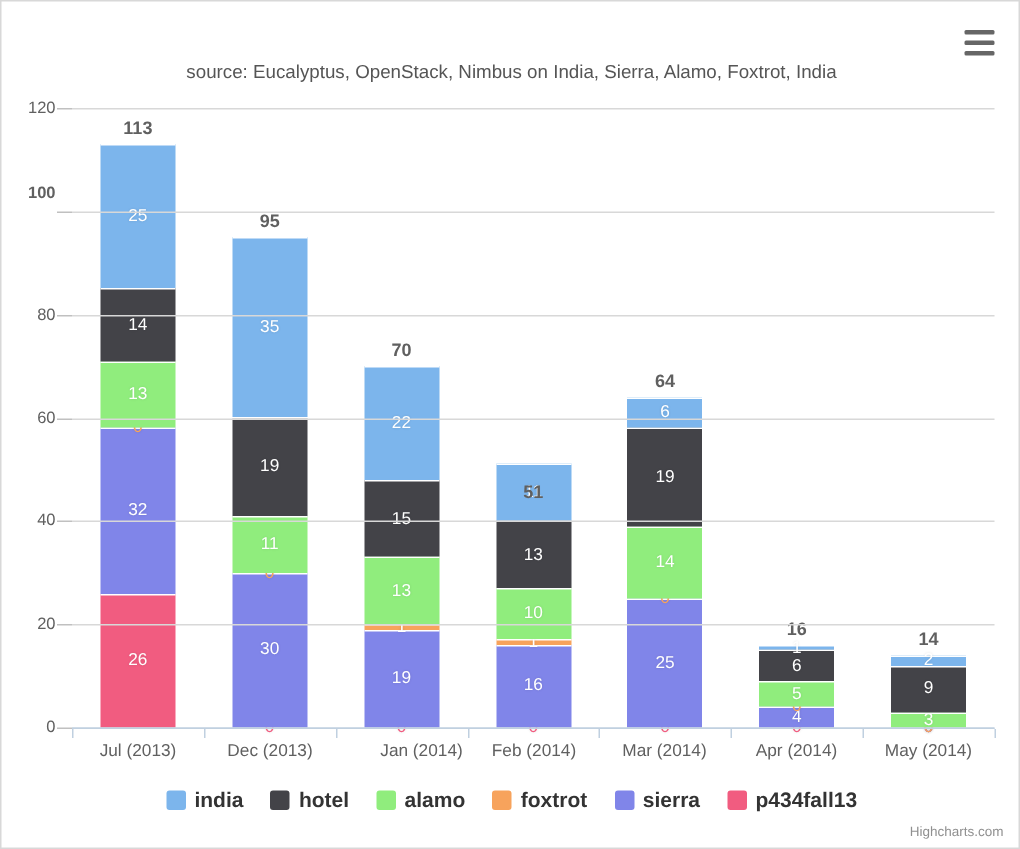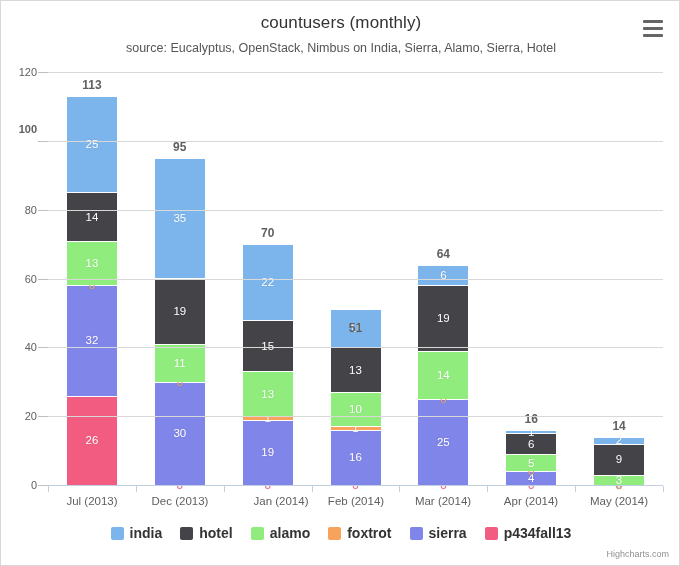--- a/index.html
+++ b/index.html
@@ -196,22 +196,21 @@
     bottom: 6px;
     font-size: 9px;
     color: #909090;
   }
 </style>
 </head>
 <body>
 
 <div id="chart-root">
 
-  <div id="chart-title">countusers (monthly)</div>
-  <div id="chart-subtitle">source: Eucalyptus, OpenStack, Nimbus on India, Sierra, Alamo, Sierra, Hotel</div>
+  <div id="chart-subtitle">source: Eucalyptus, OpenStack, Nimbus on India, Sierra, Alamo, Foxtrot, India</div>
 
   <button id="context-button">
     <span class="bar"></span>
     <span class="bar"></span>
     <span class="bar"></span>
   </button>
 
   <div id="plot-wrap">
     <div id="y-axis"></div>
     <div id="plot-area">

